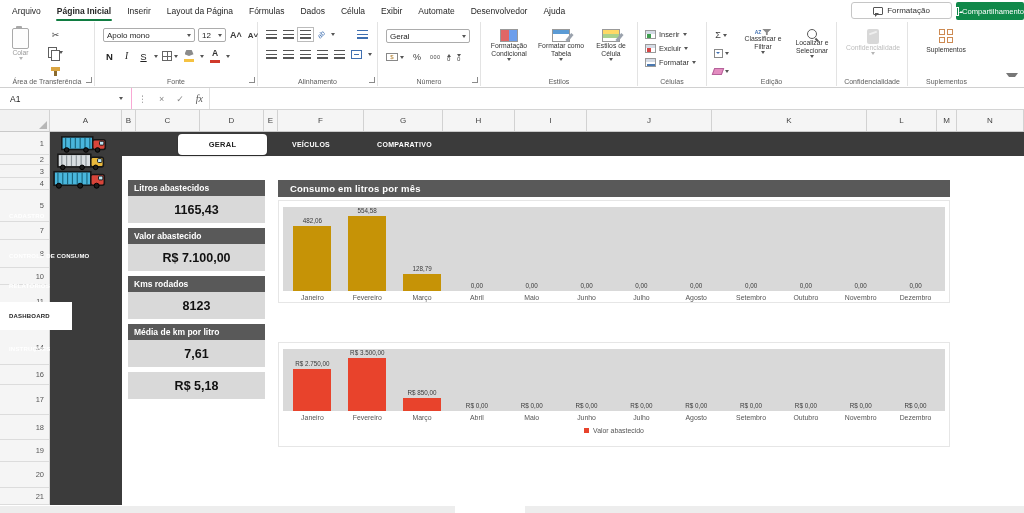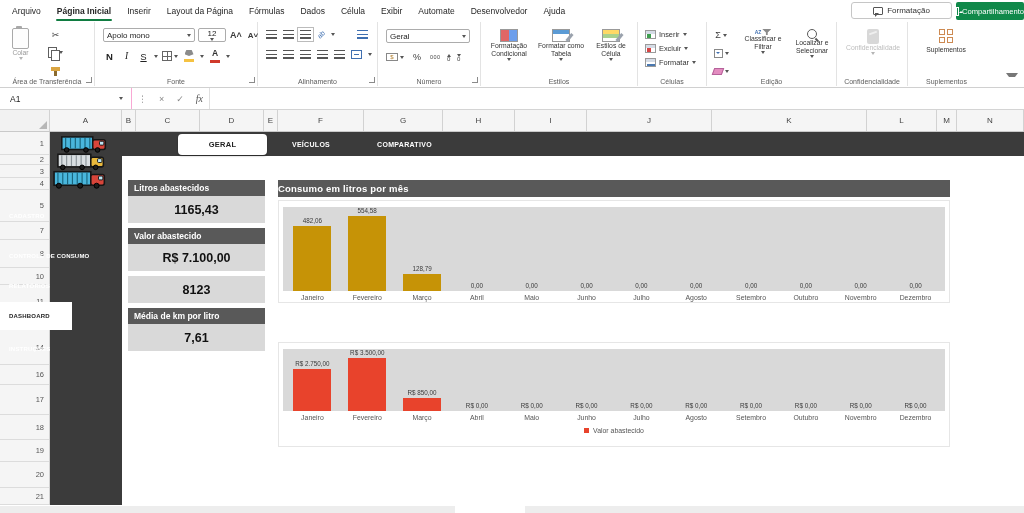--- a/index.html
+++ b/index.html
@@ -103,21 +103,21 @@
   .sbitem{position:absolute;left:0;width:72px;display:flex;align-items:center;padding-left:9px;box-sizing:border-box;color:#fff;font-weight:bold;font-size:6px;letter-spacing:.2px;white-space:nowrap;}
   .sbitem.active{background:#fff;color:#222;}
   .tab{position:absolute;top:2px;height:21px;display:flex;align-items:center;justify-content:center;font-weight:bold;color:#fff;font-size:7px;letter-spacing:.3px;}
   .tab.active{background:#fff;color:#222;border-radius:4px;font-size:7.5px;box-shadow:0 1px 2px rgba(0,0,0,.35);}
   
   .kpis{position:absolute;left:128px;top:48px;width:137px;}
   .kpi{margin-bottom:5px;}
   .kpi .hd{height:16px;background:#595959;color:#fff;font-weight:bold;font-size:8.5px;display:flex;align-items:center;padding-left:6px;}
   .kpi .val{height:27px;background:#D9D9D9;color:#111;font-weight:bold;font-size:12.5px;display:flex;align-items:center;justify-content:center;}
   
-  .ctitle{position:absolute;left:278px;width:672px;height:17px;background:#595959;color:#fff;font-weight:bold;font-size:9.5px;display:flex;align-items:center;box-sizing:border-box;letter-spacing:.2px;}
+  .ctitle{position:absolute;left:278px;width:672px;height:17px;background:#595959;color:#fff;font-weight:bold;font-size:9.5px;display:flex;align-items:center;padding-left:12px;box-sizing:border-box;letter-spacing:.2px;}
   .cbox{position:absolute;left:278px;width:672px;background:#fff;border:1px solid #e6e6e6;box-sizing:border-box;padding:6px 4px 0 4px;}
   .plot{background:#D9D9D9;display:flex;align-items:flex-end;padding:0 2px;}
   .ccol{flex:1;display:flex;flex-direction:column;align-items:center;justify-content:flex-end;height:100%;}
   .vl{font-size:6.3px;color:#3a3a3a;margin-bottom:2px;white-space:nowrap;}
   .bar{width:38px;}
   .months{display:flex;padding:0 2px;}
   .ml{flex:1;text-align:center;font-size:6.9px;color:#555;padding-top:3px;white-space:nowrap;}
   .legend{display:flex;align-items:center;justify-content:center;gap:4px;font-size:6.9px;color:#555;margin-top:6px;padding-bottom:4px;}
   .legend .sw{width:5px;height:5px;}
   
@@ -176,21 +176,21 @@
       <div class="grp-label">Área de Transferência</div>
       <div class="launcher"></div>
     </div>
 
     <div class="grp" style="left:95px;width:163px;">
       <div style="position:absolute;left:8px;top:6px;display:flex;gap:3px;align-items:center;">
         <div class="combo" style="width:92px;">
           <span>Apolo mono</span>
             <span class="car"></span>
         </div>
-        <div class="combo" style="width:28px;flex-direction:column;">
+        <div class="combo" style="width:28px;">
           <span>12</span>
             <span class="car"></span>
         </div>
         <span class="sbtn" style="font-size:9px;font-weight:bold;">A˄</span>
         <span class="sbtn" style="font-size:8px;font-weight:bold;">A˅</span>
       </div>
       <div style="position:absolute;left:8px;top:27px;display:flex;gap:4px;align-items:center;">
         <span class="fbtn b">N</span>
         <span class="fbtn i">I</span>
         <span class="fbtn u">S</span>
@@ -460,27 +460,29 @@
     <div class="kpis" id="kpi-stack">
         <div class="kpi">
           <div class="hd">Litros abastecidos</div>
           <div class="val">1165,43</div>
         </div>
         <div class="kpi">
           <div class="hd">Valor abastecido</div>
           <div class="val">R$ 7.100,00</div>
         </div>
         <div class="kpi">
+          <div class="hd">Kms rodados</div>
           <div class="val">8123</div>
         </div>
         <div class="kpi">
           <div class="hd">Média de km por litro</div>
           <div class="val">7,61</div>
         </div>
         <div class="kpi">
+          <div class="val">R$ 5,18</div>
         </div>
       </div>
 
     <div class="ctitle" style="top:48px;">Consumo em litros por mês</div>
     <div class="cbox" style="top:68px;height:103px;">
       <div class="plot" id="chart1-plot" style="height: 84px; background: rgb(217, 217, 217);">
           <div class="ccol">
             <div class="vl">482,06</div>
             <div class="bar" style="height: 65.1926px; background: rgb(198, 147, 6);"></div>
           </div>

